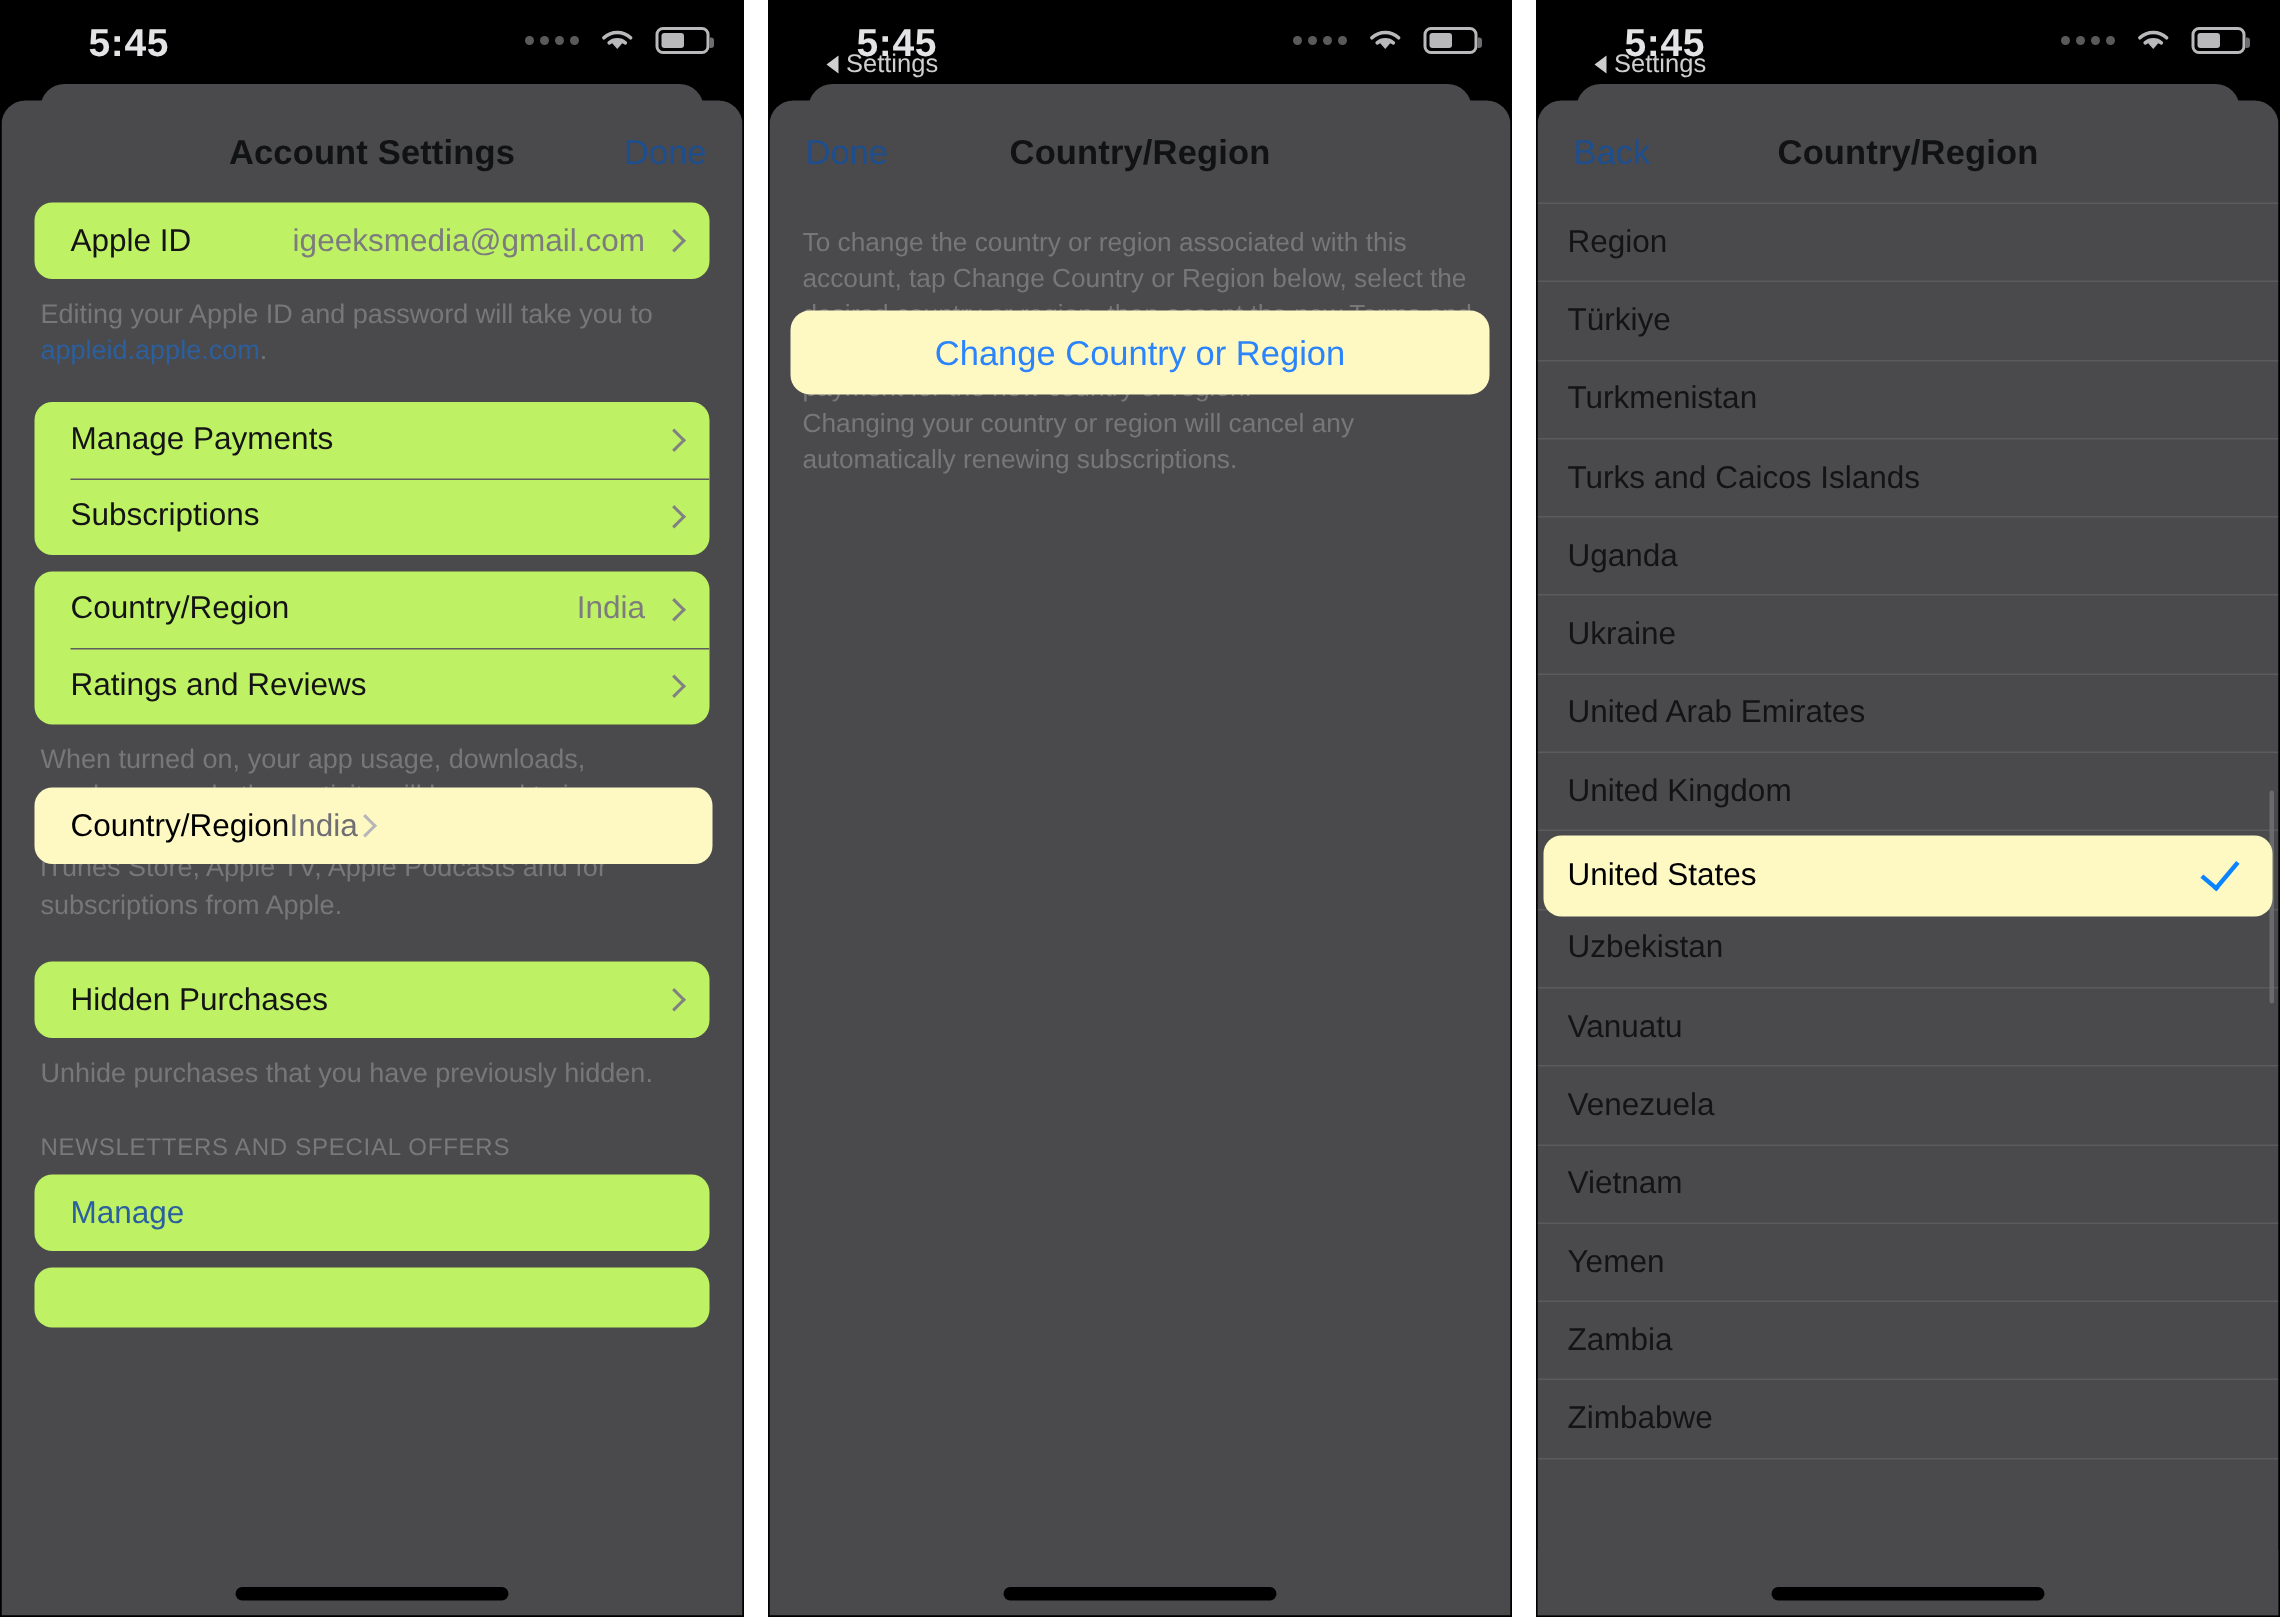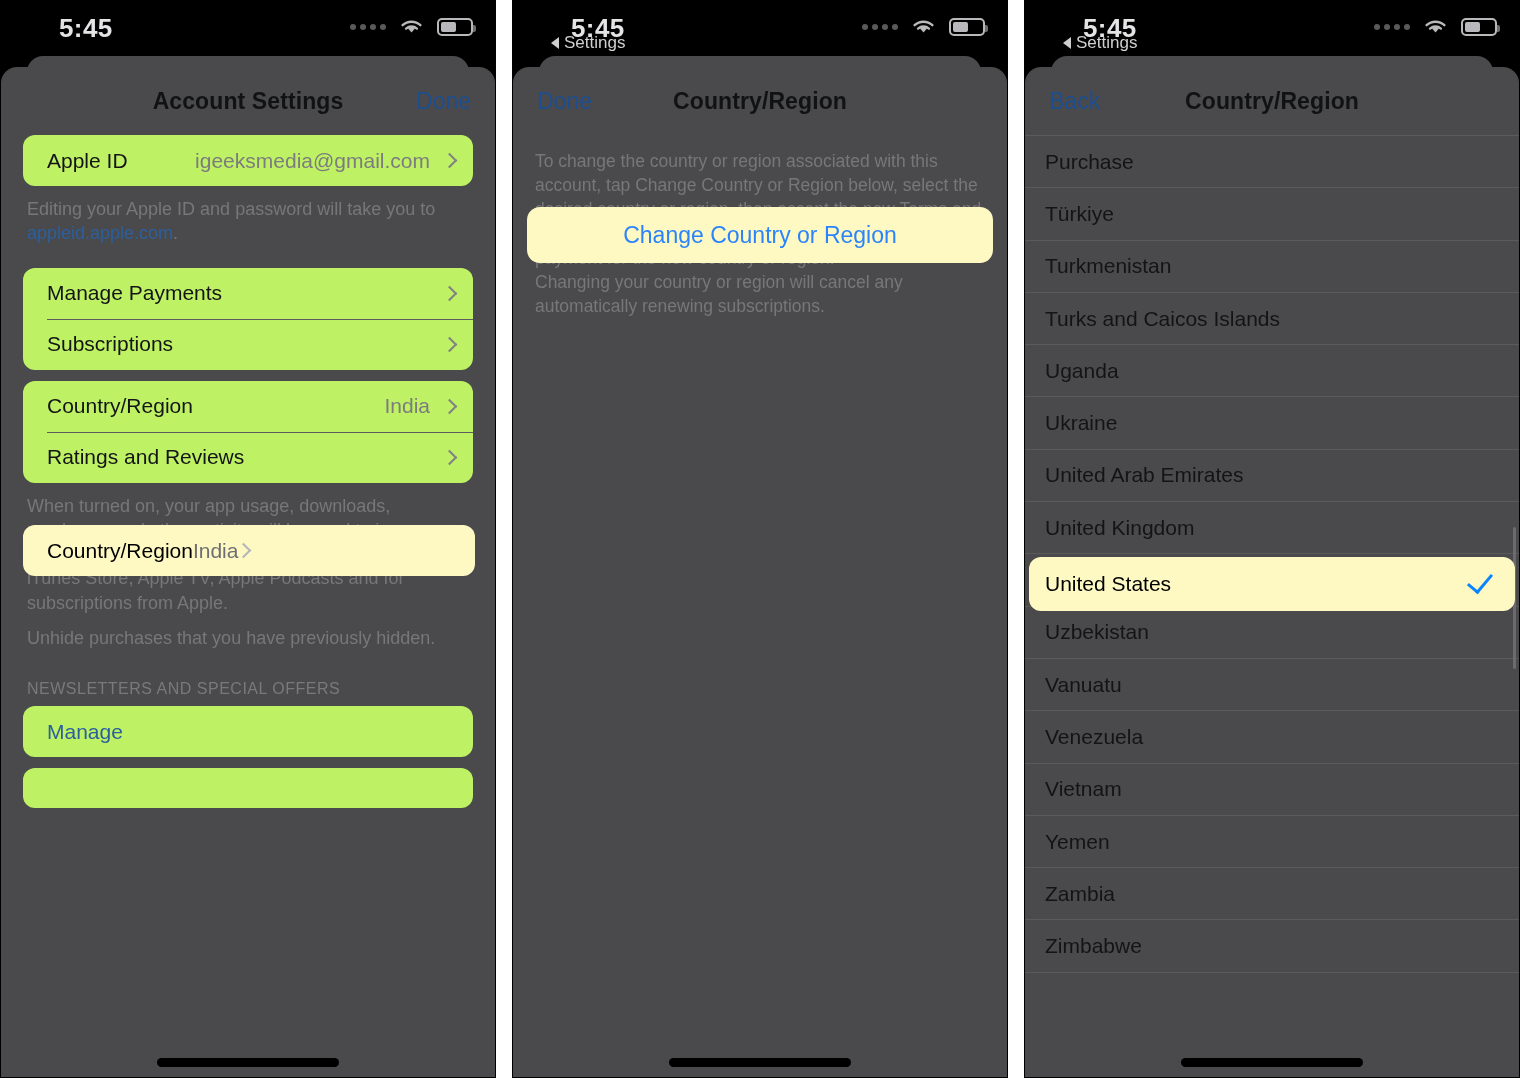--- a/index.html
+++ b/index.html
@@ -403,20 +403,26 @@
           </div>
           <div class="row">
             <span class="label">Ratings and Reviews</span>
             <span class="chev"></span>
           </div>
         </div>
 
 
         <div class="footnote">When turned on, your app usage, downloads, purchases and other activity will be used to improve your recommendations in the App Store, Apple Books, iTunes Store, Apple TV, Apple Podcasts and for subscriptions from Apple.</div>
 
+        <div class="group" style="margin-top:26px">
+          <div class="row">
+            <span class="label">Hidden Purchases</span>
+            <span class="chev"></span>
+          </div>
+        </div>
 
         <div class="footnote">Unhide purchases that you have previously hidden.</div>
 
         <div class="section-hdr">NEWSLETTERS AND SPECIAL OFFERS</div>
 
         <div class="group">
           <div class="link-row">Manage</div>
         </div>
 
         <div class="group" style="margin-top:11px;height:40px"></div>
@@ -506,21 +512,21 @@
     <div class="card-behind"></div>
 
     <div class="sheet">
       <div class="navbar">
         <div class="nav-left">Back</div>
         <div class="nav-title">Country/Region</div>
       </div>
 
       <div class="clist" id="country-list">
           <div class="crow">
-            <span class="cname">Purchase</span>
+            <span class="cname">Region</span>
           </div>
           <div class="crow">
             <span class="cname">Türkiye</span>
           </div>
           <div class="crow">
             <span class="cname">Turkmenistan</span>
           </div>
           <div class="crow">
             <span class="cname">Turks and Caicos Islands</span>
           </div>

